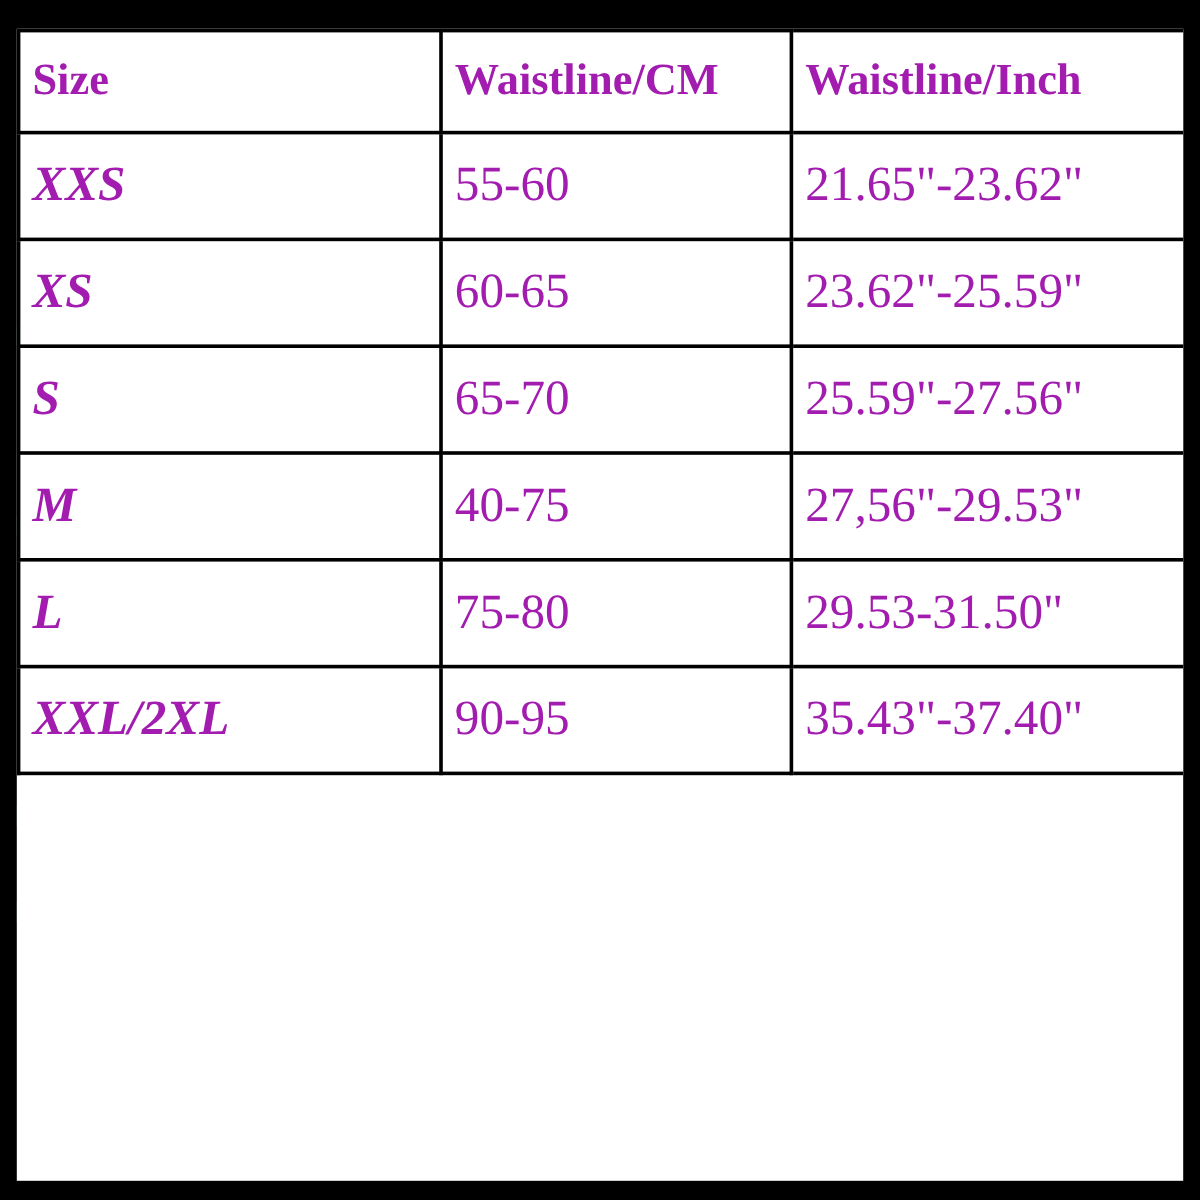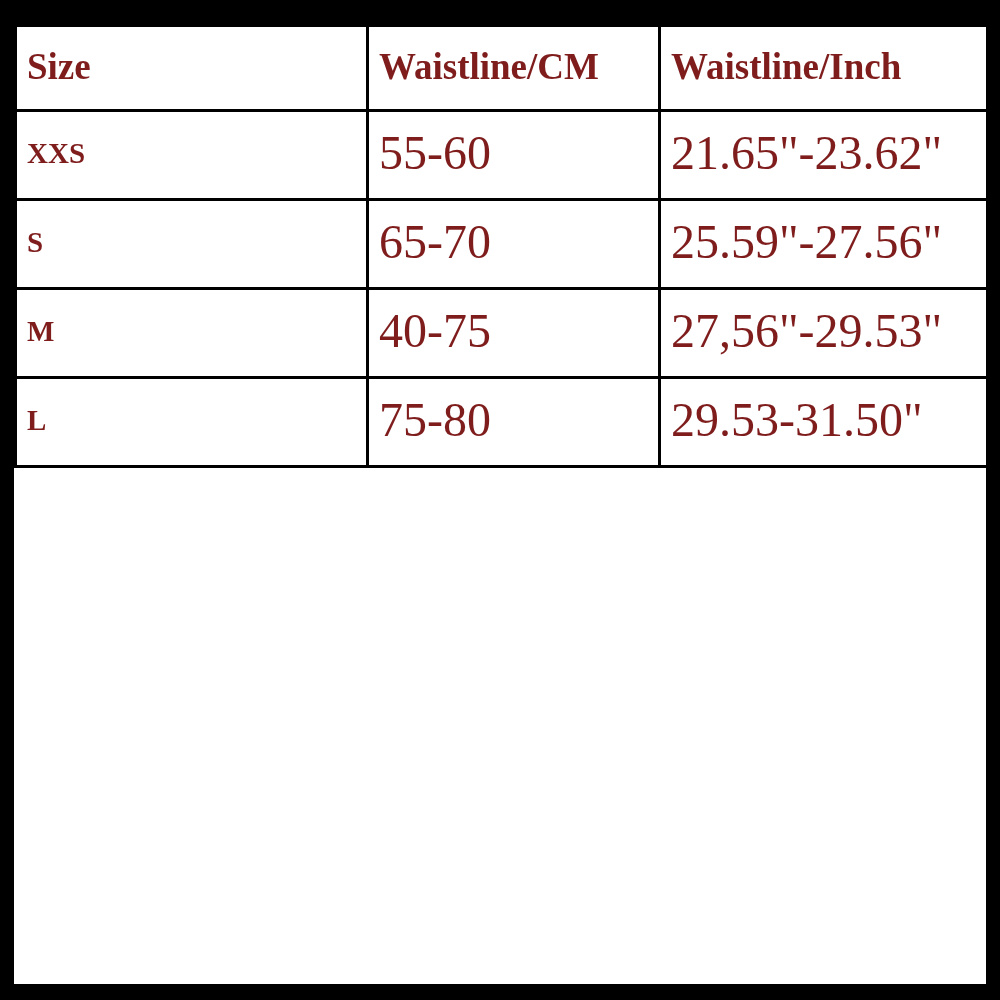--- a/index.html
+++ b/index.html
@@ -39,39 +39,40 @@
   table.size-table col.c1 { width: 352px; }
   table.size-table col.c2 { width: 292px; }
   table.size-table col.c3 { width: 328px; }
 
   table.size-table th,
   table.size-table td {
     border: 3px solid #000000;
     padding: 2px 10px 6px 10px;
     text-align: left;
     vertical-align: middle;
-    color: #7f1d1d;
+    color: #a21caf;
     background: #ffffff;
     white-space: nowrap;
     overflow: hidden;
   }
   table.size-table thead th {
     height: 74px;
     font-weight: bold;
     font-size: 37px;
     line-height: 1.0;
   }
   table.size-table tbody td {
     height: 78px;
-    font-size: 48px;
+    font-size: 41px;
     line-height: 1.0;
   }
   table.size-table tbody td.size-cell {
     font-weight: bold;
-    font-size: 29px;
+    font-size: 41px;
+    font-style: italic;
   }
   
   .speck {
     position: absolute;
     left: 14px;
     width: 8px;
     height: 16px;
     background: #2f6b3a;
     opacity: 0.75;
     pointer-events: none;
@@ -101,31 +102,41 @@
           <th>Waistline/Inch</th>
         </tr>
       </thead>
       <tbody>
         <tr>
           <td class="size-cell">XXS</td>
           <td>55-60</td>
           <td>21.65"-23.62"</td>
         </tr>
         <tr>
+          <td class="size-cell">XS</td>
+          <td>60-65</td>
+          <td>23.62"-25.59"</td>
+        </tr>
+        <tr>
           <td class="size-cell">S</td>
           <td>65-70</td>
           <td>25.59"-27.56"</td>
         </tr>
         <tr>
           <td class="size-cell">M</td>
           <td>40-75</td>
           <td>27,56"-29.53"</td>
         </tr>
         <tr>
           <td class="size-cell">L</td>
           <td>75-80</td>
           <td>29.53-31.50"</td>
         </tr>
+        <tr>
+          <td class="size-cell">XXL/2XL</td>
+          <td>90-95</td>
+          <td>35.43"-37.40"</td>
+        </tr>
 
       </tbody>
     </table>
   </div>
 </div>
 
 </body></html>

